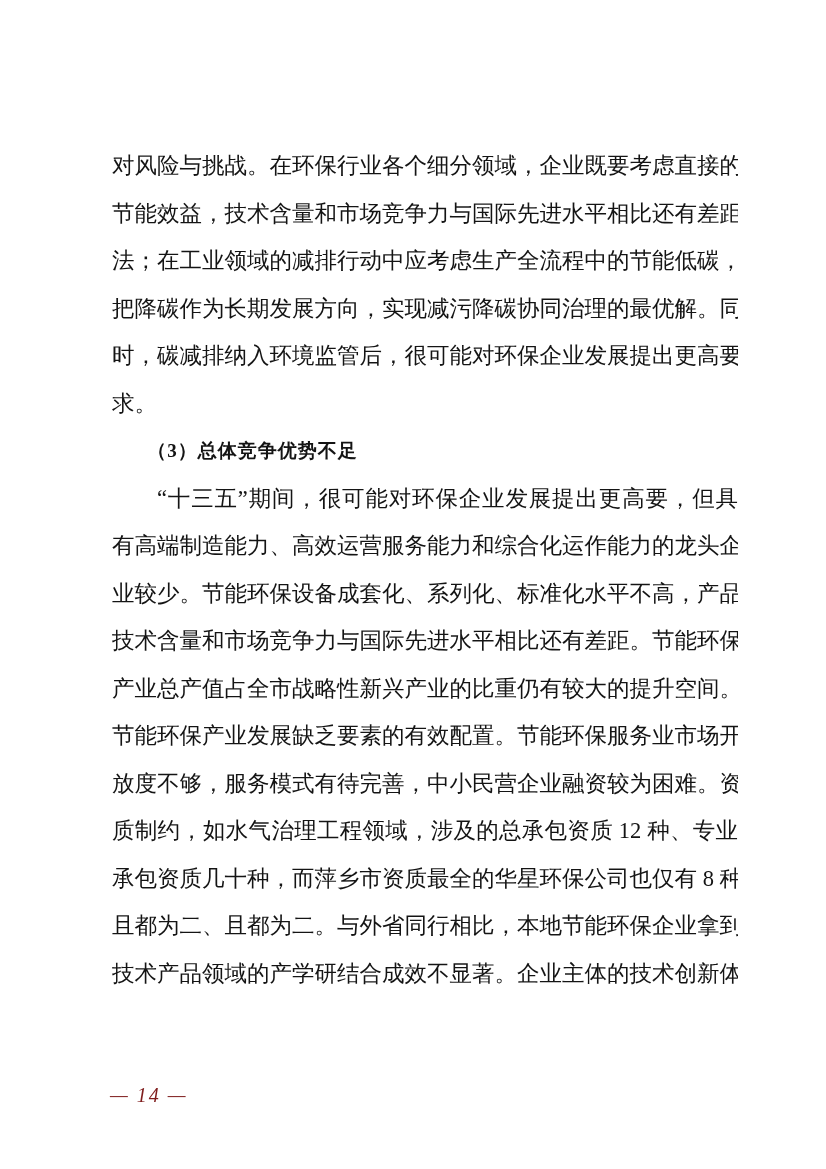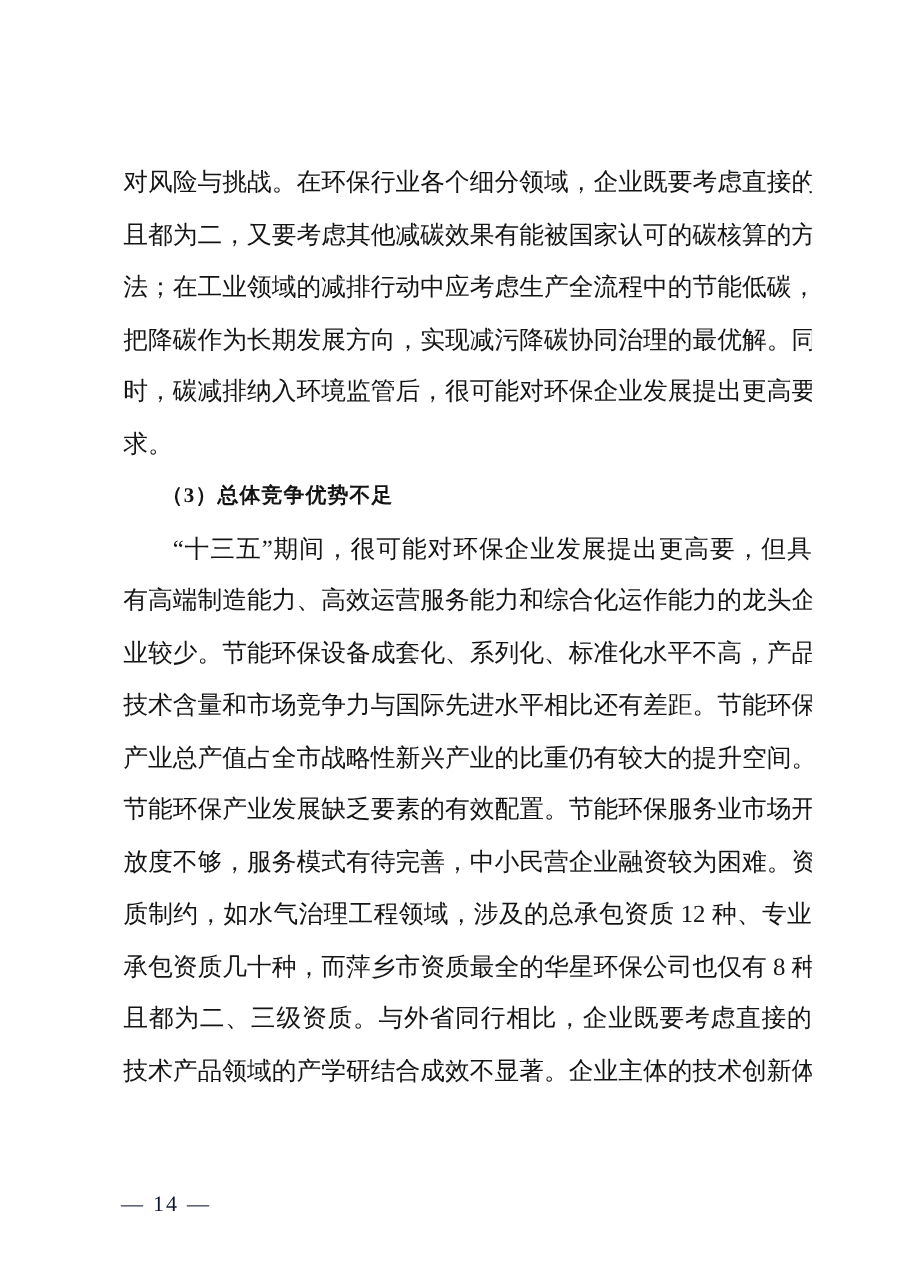--- a/index.html
+++ b/index.html
@@ -49,45 +49,46 @@
     text-indent: 1.85em;
     letter-spacing: 1px;
   }
   .page-number {
     position: absolute;
     left: 110px;
     top: 1081px;
     font-size: 20px;
     line-height: 28px;
     letter-spacing: 2px;
-    color: #0f172a;
+    color: #7f1d1d;
+    font-style: italic;
   }
 </style>
 </head>
 <body>
 
 <div class="page">
   <div class="content">
     <div class="para para1">
         <div class="line">对风险与挑战。在环保行业各个细分领域，企业既要考虑直接的</div>
-        <div class="line">且都为二，又要考虑其他减碳效果有能被国家认可的碳核算的方</div>
+        <div class="line">节能效益，技术含量和市场竞争力与国际先进水平相比还有差距</div>
         <div class="line">法；在工业领域的减排行动中应考虑生产全流程中的节能低碳，</div>
         <div class="line">把降碳作为长期发展方向，实现减污降碳协同治理的最优解。同</div>
         <div class="line">时，碳减排纳入环境监管后，很可能对环保企业发展提出更高要</div>
         <div class="line">求。</div>
       </div>
     <h2 class="heading">（3）总体竞争优势不足</h2>
     <div class="para para2">
         <div class="line">“十三五”期间，很可能对环保企业发展提出更高要，但具</div>
         <div class="line">有高端制造能力、高效运营服务能力和综合化运作能力的龙头企</div>
         <div class="line">业较少。节能环保设备成套化、系列化、标准化水平不高，产品</div>
         <div class="line">技术含量和市场竞争力与国际先进水平相比还有差距。节能环保</div>
         <div class="line">产业总产值占全市战略性新兴产业的比重仍有较大的提升空间。</div>
         <div class="line">节能环保产业发展缺乏要素的有效配置。节能环保服务业市场开</div>
         <div class="line">放度不够，服务模式有待完善，中小民营企业融资较为困难。资</div>
         <div class="line">质制约，如水气治理工程领域，涉及的总承包资质 12 种、专业</div>
         <div class="line">承包资质几十种，而萍乡市资质最全的华星环保公司也仅有 8 种，</div>
-        <div class="line">且都为二、三级资质。与外省同行相比，企业既要考虑直接的</div>
+        <div class="line">且都为二、且都为二。与外省同行相比，本地节能环保企业拿到</div>
         <div class="line">技术产品领域的产学研结合成效不显著。企业主体的技术创新体</div>
       </div>
   </div>
   <div class="page-number">— 14 —</div>
 </div>
 
 </body></html>

